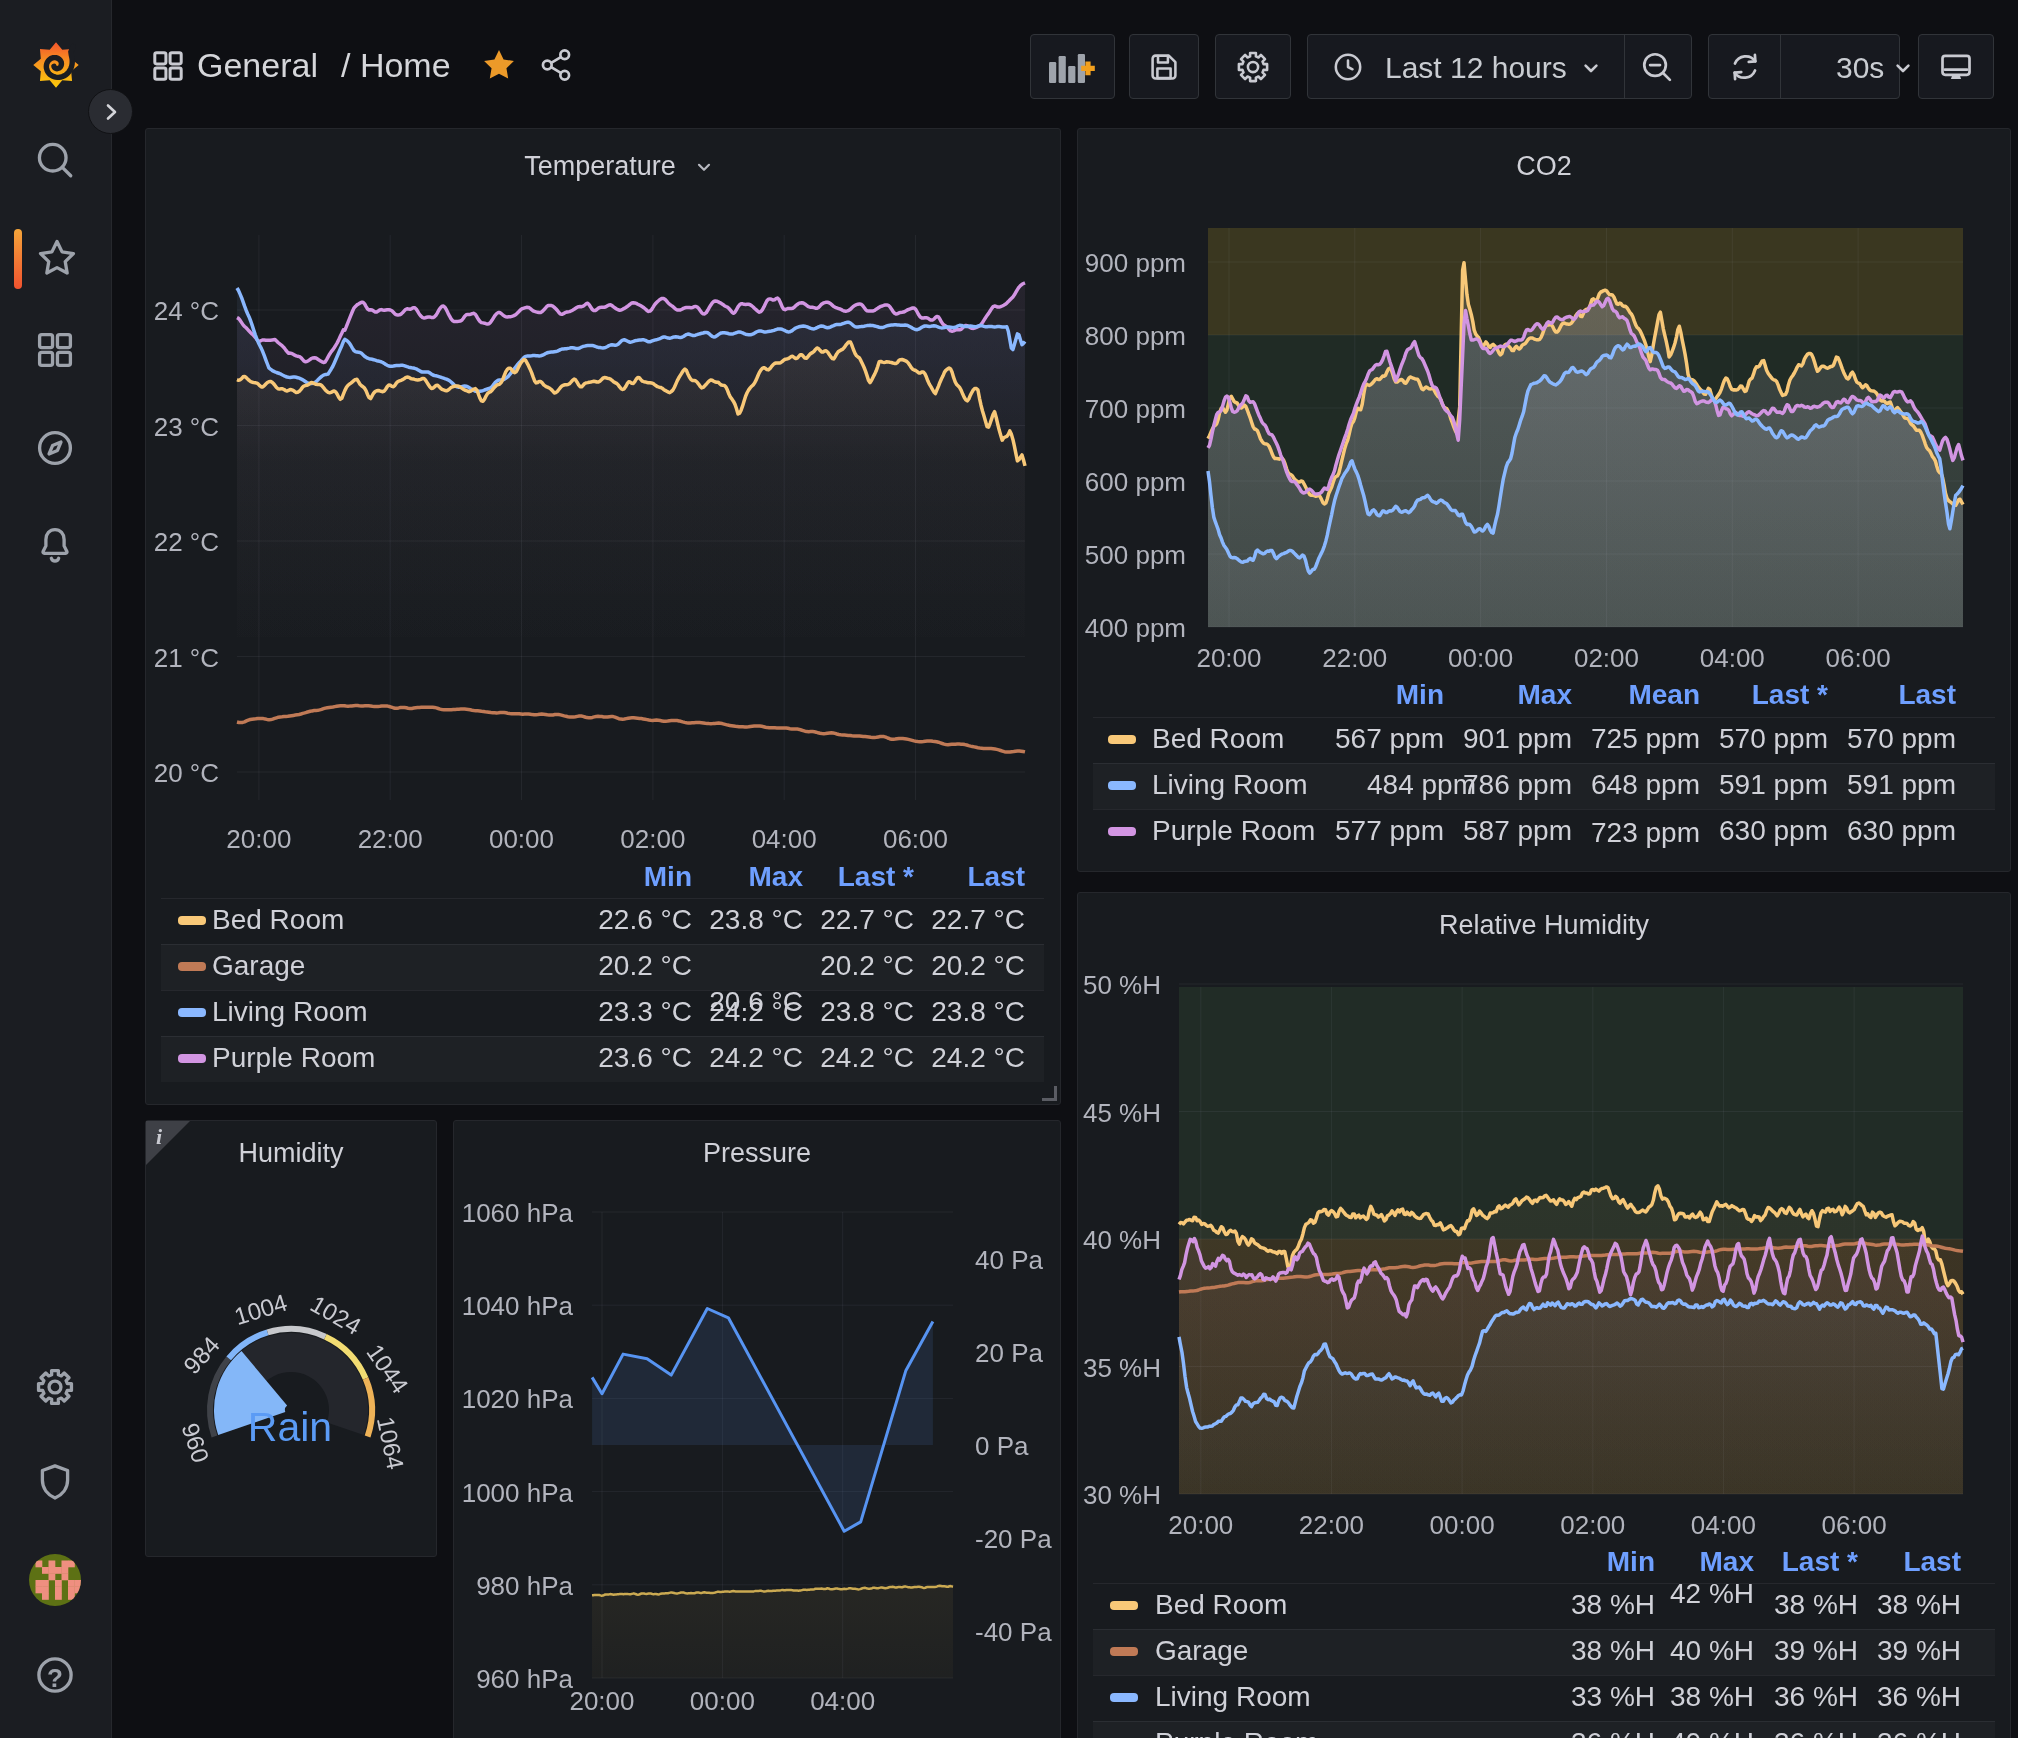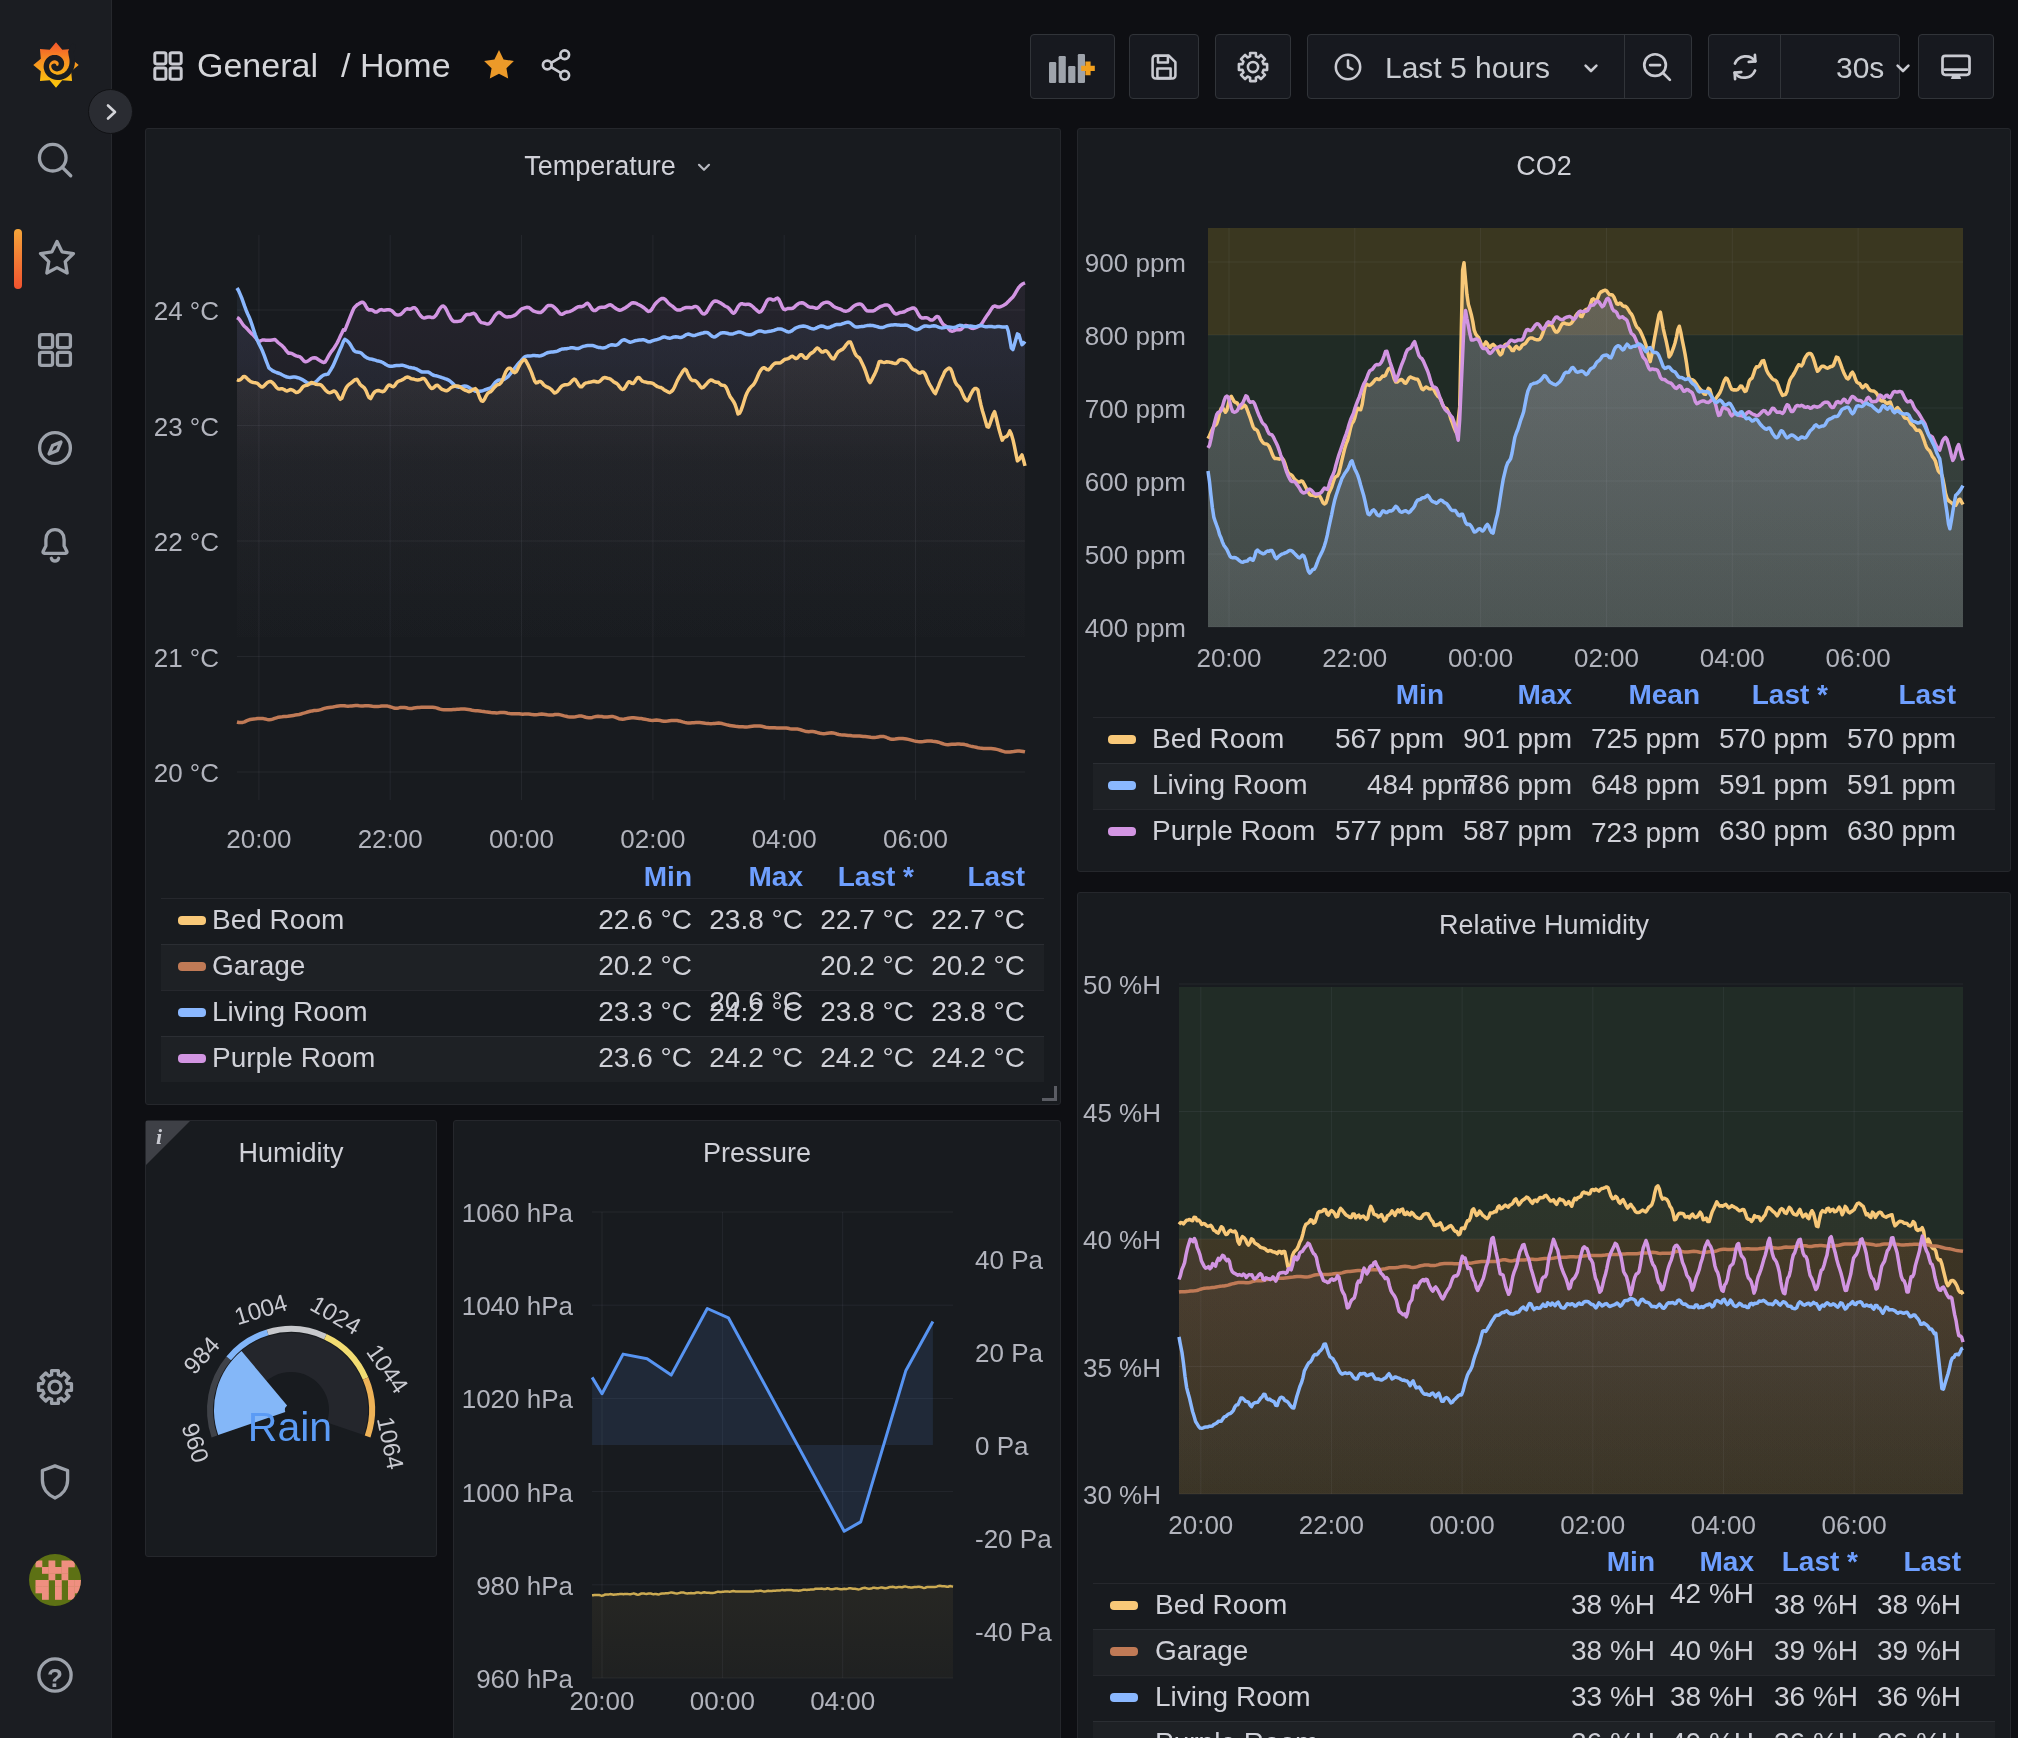--- a/index.html
+++ b/index.html
@@ -120,21 +120,21 @@
     <svg style="position:absolute;left:1235px;top:49px" width="36" height="36" viewBox="0 0 24 24" fill="none" stroke="#c9cad1" stroke-width="1.7" stroke-linecap="round" stroke-linejoin="round">
       <path d="M21.40,10.05 L21.40,13.95 L19.05,13.91 L18.33,15.63 L20.02,17.27 L17.27,20.02 L15.63,18.33 L13.91,19.05 L13.95,21.40 L10.05,21.40 L10.09,19.05 L8.37,18.33 L6.73,20.02 L3.98,17.27 L5.67,15.63 L4.95,13.91 L2.60,13.95 L2.60,10.05 L4.95,10.09 L5.67,8.37 L3.98,6.73 L6.73,3.98 L8.37,5.67 L10.09,4.95 L10.05,2.60 L13.95,2.60 L13.91,4.95 L15.63,5.67 L17.27,3.98 L20.02,6.73 L18.33,8.37 L19.05,10.09 Z"></path>
       <circle cx="12" cy="12" r="3.4"></circle>
     </svg>
     <div class="btn" style="left:1307px;width:385px;"></div>
     <div class="abs" style="left:1624px;top:35px;width:1px;height:63px;background:#313439;"></div>
     <svg style="position:absolute;left:1331px;top:50px" width="34" height="34" viewBox="0 0 24 24" fill="none" stroke="#c9cad1" stroke-width="1.8" stroke-linecap="round" stroke-linejoin="round">
       <circle cx="12" cy="12" r="8.6"></circle>
       <path d="M12,7.4 L12,12 L15.2,13.6"></path>
     </svg>
-    <div class="abs" style="left:1385px;top:51px;font-size:30px;font-weight:500;color:#c9ccd1;">Last 5 hours</div>
+    <div class="abs" style="left:1385px;top:51px;font-size:30px;font-weight:500;color:#c9ccd1;">Last 12 hours</div>
     <svg style="position:absolute;left:1578px;top:55px" width="26" height="26" viewBox="0 0 24 24" fill="none" stroke="#c9cad1" stroke-width="2.4" stroke-linecap="round" stroke-linejoin="round">
       <path d="M7,9.8 L12,14.8 L17,9.8"></path>
     </svg>
     <svg style="position:absolute;left:1639px;top:49px" width="36" height="36" viewBox="0 0 24 24" fill="none" stroke="#c9cad1" stroke-width="1.8" stroke-linecap="round" stroke-linejoin="round">
       <circle cx="10.7" cy="10.7" r="7.2"></circle>
       <line x1="16" y1="16" x2="20.6" y2="20.6"></line>
       <line x1="7.4" y1="10.7" x2="14" y2="10.7"></line>
     </svg>
     <div class="btn" style="left:1708px;width:192px;"></div>
     <div class="abs" style="left:1780px;top:35px;width:1px;height:63px;background:#313439;"></div>

